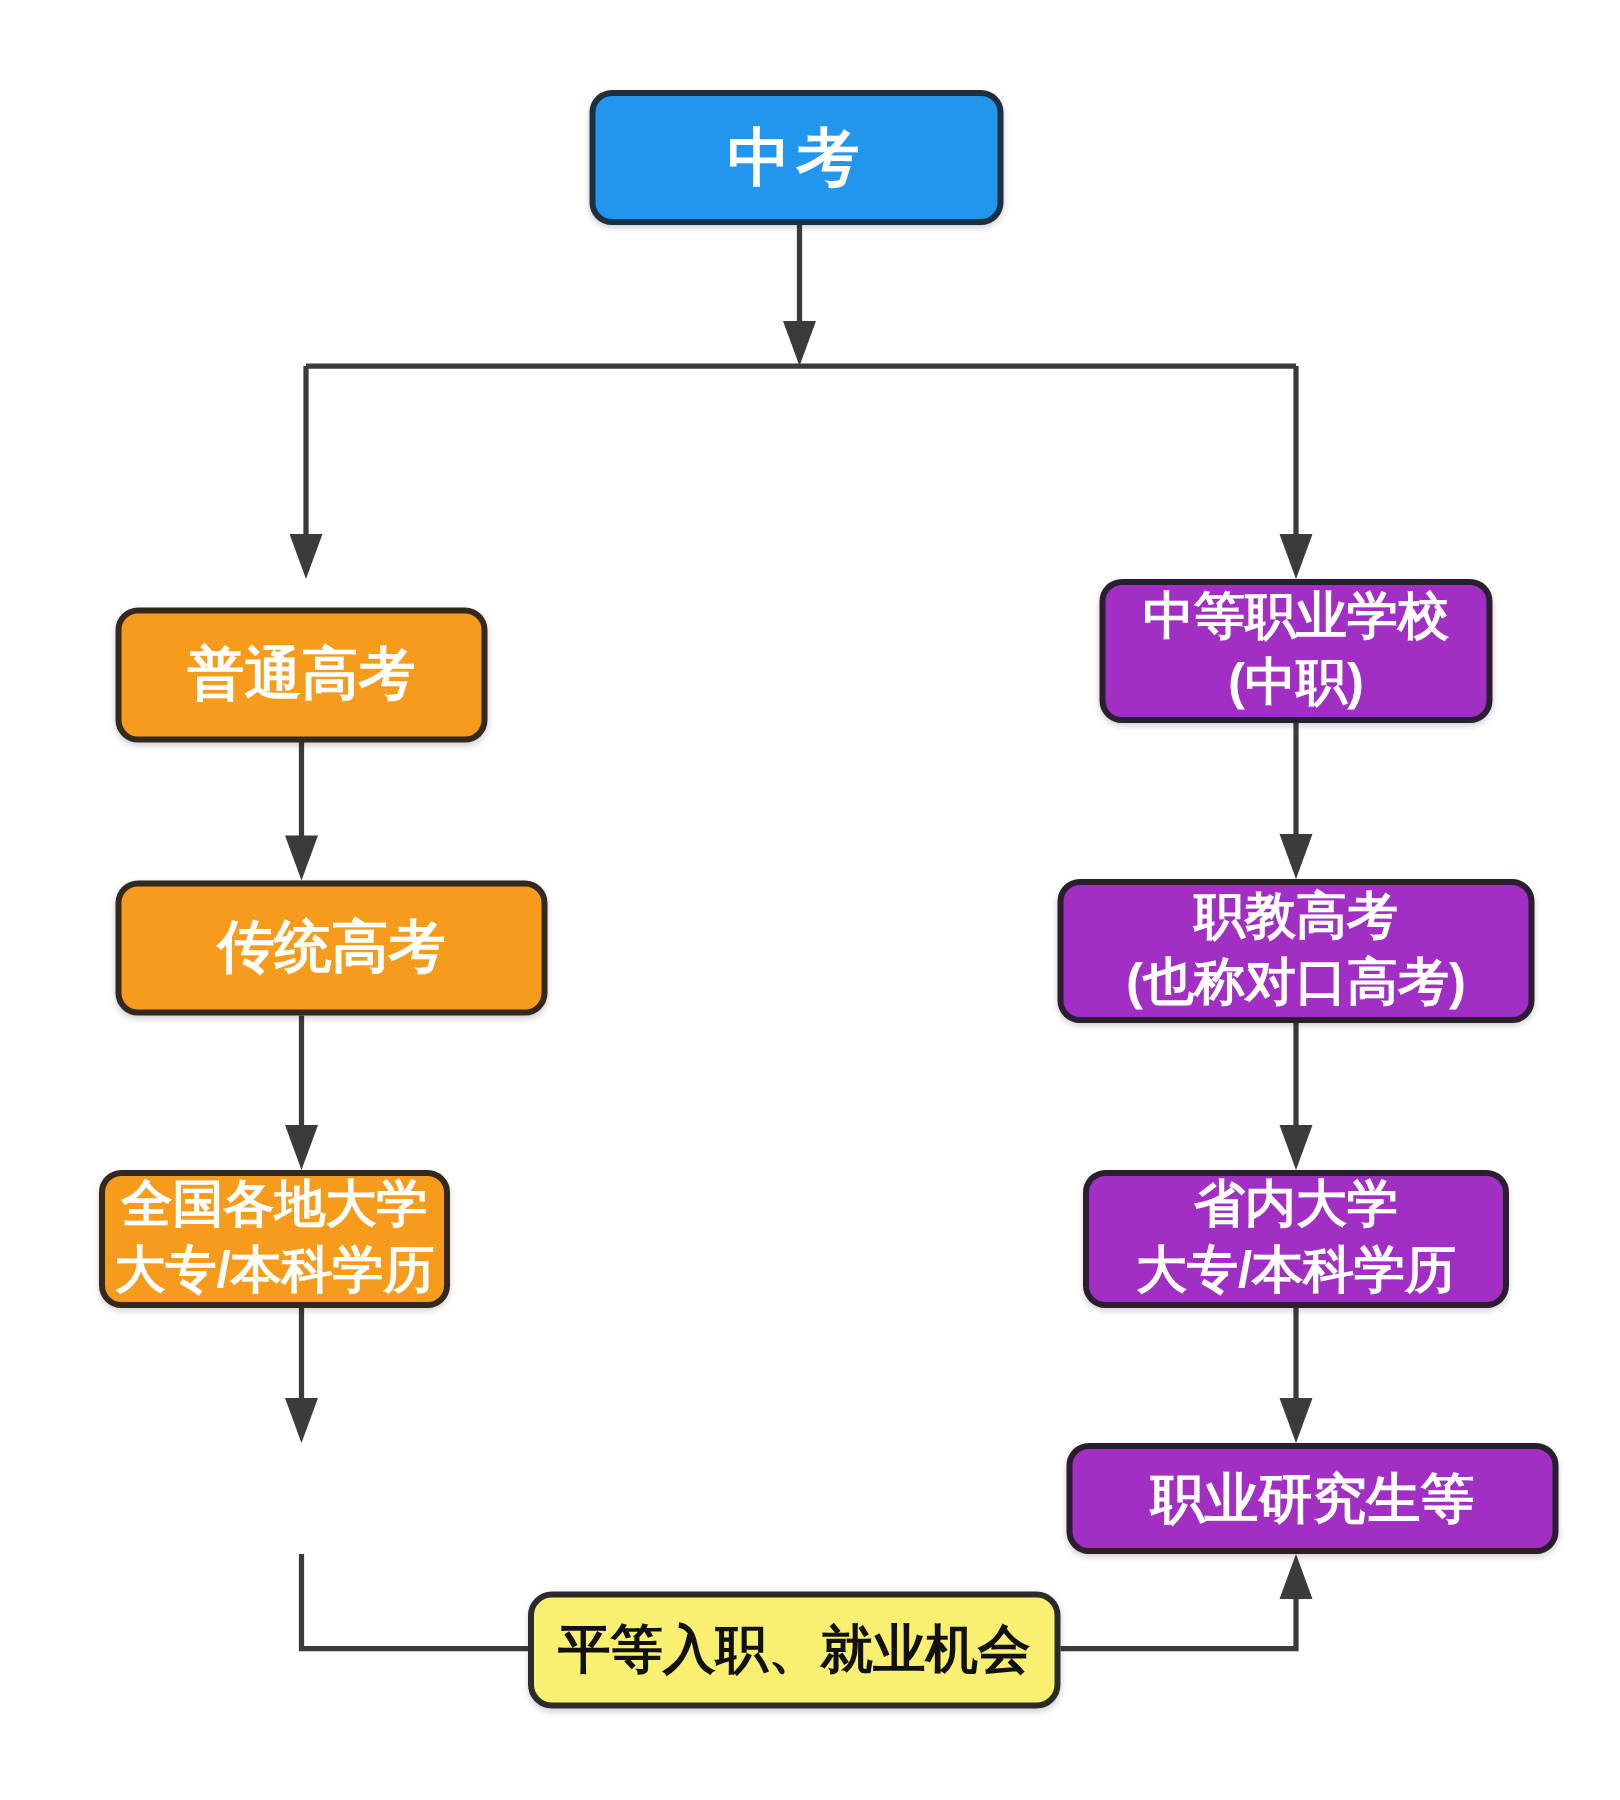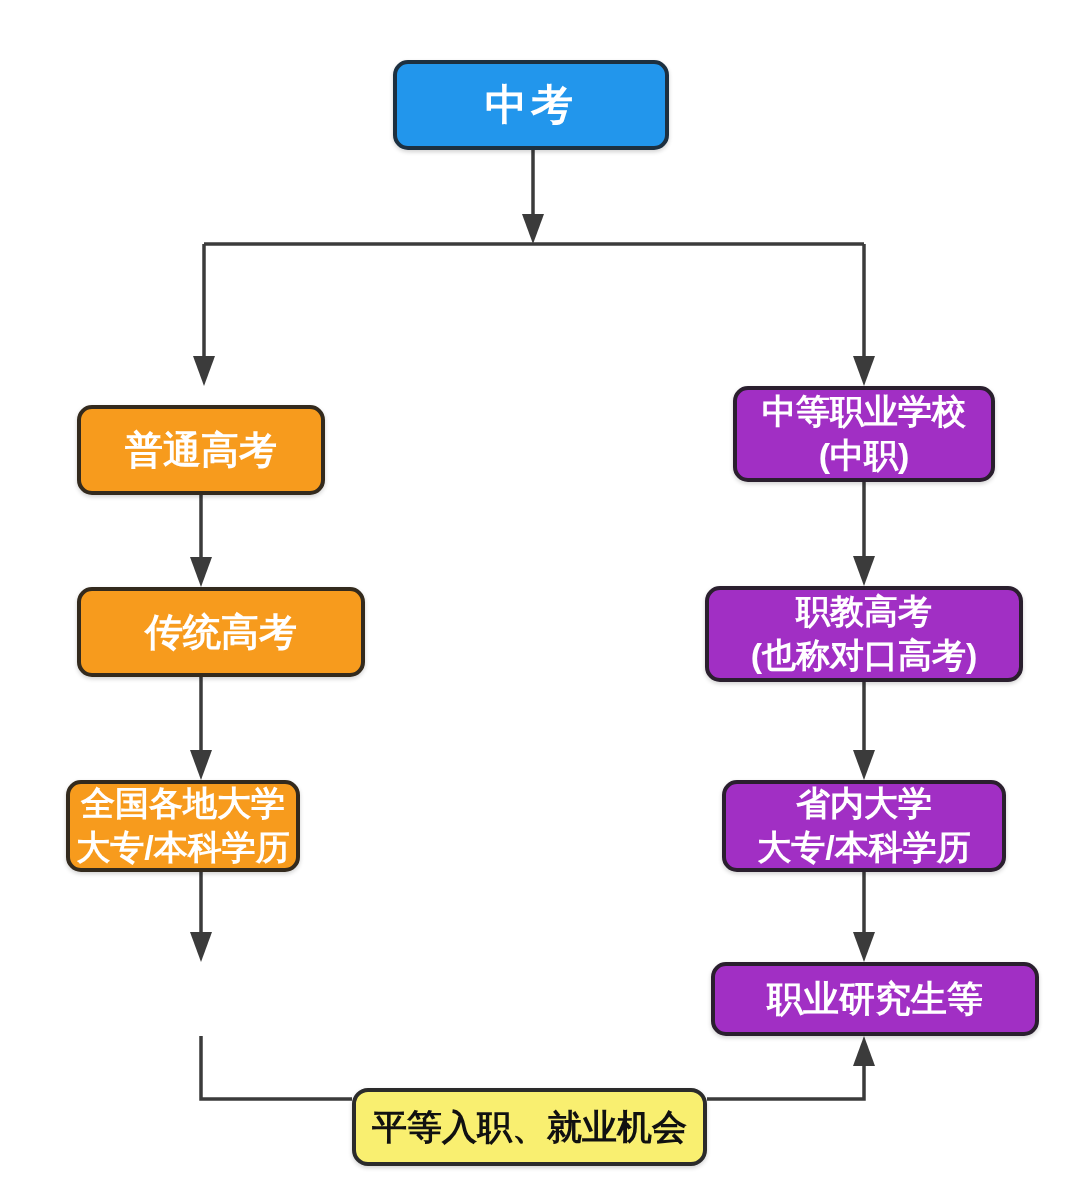--- a/index.html
+++ b/index.html
@@ -63,21 +63,21 @@
   .n-a2 { left: 77px;  top: 587px; width: 288px; height: 90px; font-size: 38px; }
   .n-a3 { left: 66px;  top: 780px; width: 234px; height: 92px; font-size: 34px; }
   .n-a4 { left: 61px;  top: 962px; width: 280px; height: 74px; font-size: 36px; }
 
   .n-v1 { left: 733px; top: 386px; width: 262px; height: 96px; font-size: 34px; }
   .n-v2 { left: 705px; top: 586px; width: 318px; height: 96px; font-size: 34px; }
   .n-v3 { left: 722px; top: 780px; width: 284px; height: 92px; font-size: 34px; }
   .n-v4 { left: 711px; top: 962px; width: 328px; height: 74px; font-size: 36px; }
 
   .n-outcome {
-    left: 352px; top: 1088px; width: 355px; height: 78px;
+    left: 352px; top: 1061px; width: 355px; height: 78px;
     background: var(--outcome-fill, #f9ef70);
     border-color: #2b2b2b;
     color: #111111;
     font-size: 35px;
     border-radius: 16px;
   }
 </style>
 </head>
 <body>
 

